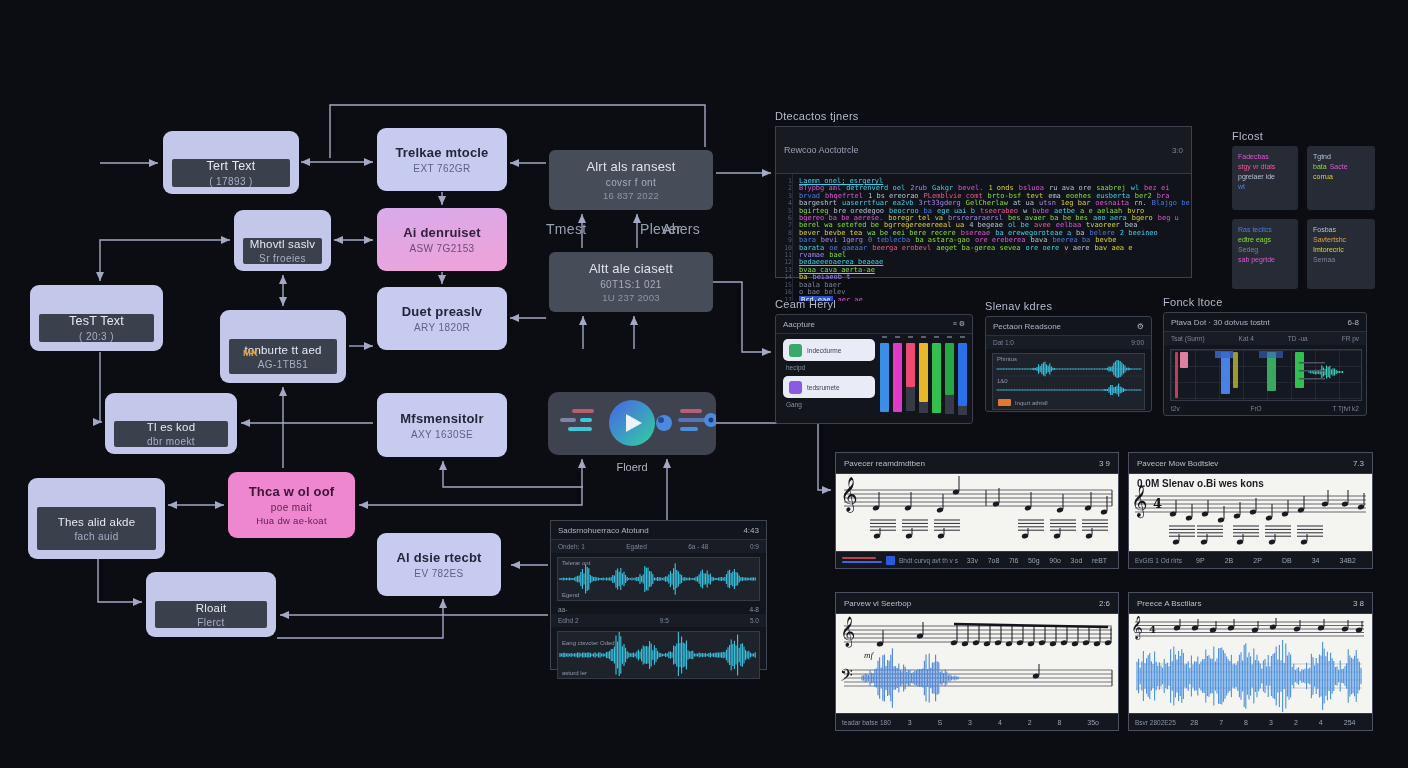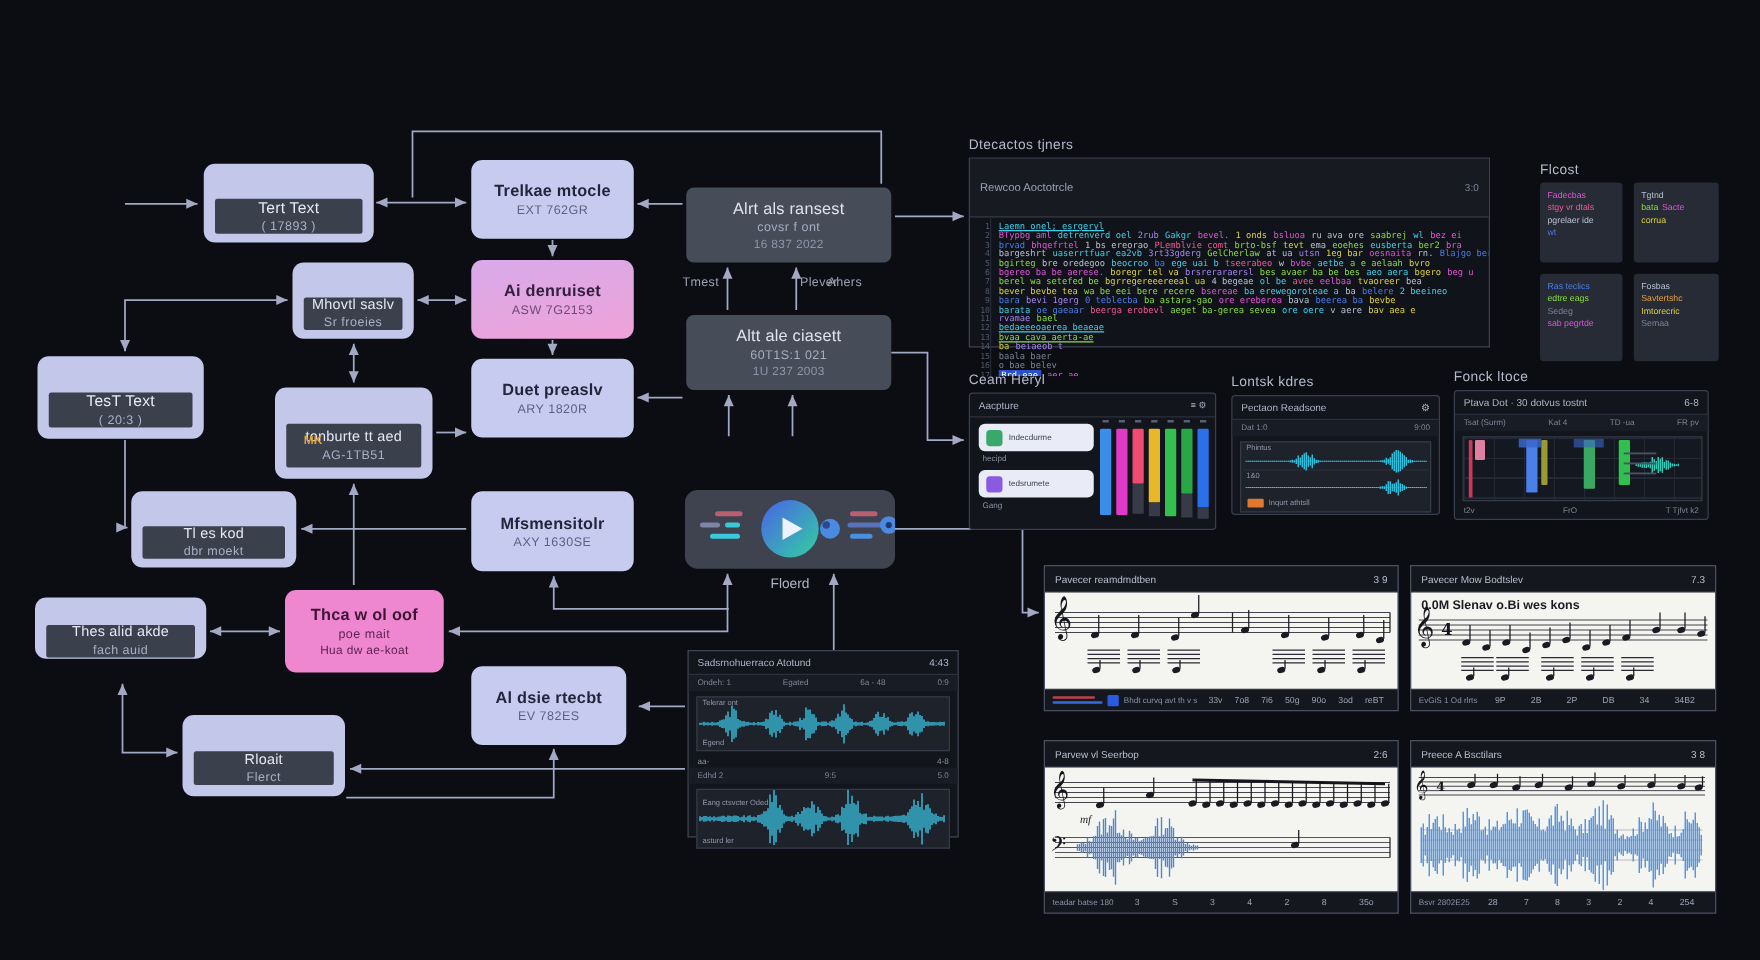--- a/index.html
+++ b/index.html
@@ -20,21 +20,21 @@
   .outlined .s{color:#a9afc5;}
   .outlined .pre{position:absolute;top:8px;left:14px;font-size:9.5px;font-weight:700;color:#dfa23e;}
   .pinksoft{background:linear-gradient(170deg,#d8aaea 0%,#efa2d8 100%);color:#32203e;}
   .pinksoft .s{color:#6e4a72;}
   .pink{background:#ee86d0;color:#3c1434;}
   .pink .s,.pink .s2{color:#5e2450;}
   .gray{background:#474c59;color:#e0e3ef;border-radius:6px;}
   .gray .t{font-weight:500;}
   .gray .s{color:#a7adc0;}
   .gray .s2{color:#8f95a8;}
-  .midlabel{position:absolute;font-size:10px;color:#9aa0b4;letter-spacing:.3px;}
+  .midlabel{position:absolute;font-size:14px;color:#9aa0b4;letter-spacing:.3px;}
   .seclabel{position:absolute;font-size:11px;color:#b4bacc;letter-spacing:.3px;}
   
   #player{position:absolute;left:548px;top:392px;width:168px;height:63px;background:#3e434f;border-radius:10px;}
   #player-label{position:absolute;left:548px;top:461px;width:168px;text-align:center;font-size:11px;color:#aeb3c6;}
   
   #code-panel{position:absolute;left:775px;top:126px;width:417px;height:152px;background:#101319;border:1px solid #3c414e;box-sizing:border-box;}
   .cp-title{height:22px;display:flex;align-items:center;justify-content:space-between;padding:12px 8px;background:#171a21;border-bottom:1px solid #343945;font-size:9px;color:#9aa1b5;}
   .cp-badge{color:#7b8296;font-size:8px;}
   .cp-body{display:flex;height:127px;overflow:hidden;}
   .cp-gutter{width:16px;padding-top:4px;text-align:right;color:#525a6e;font-size:6.5px;line-height:7.4px;font-family:"DejaVu Sans Mono",monospace;border-right:1px solid #232834;}
@@ -191,21 +191,21 @@
       <div class="fbox outlined small" style="left: 105px; top: 393px; width: 132px; height: 61px;">
         <div class="inner">
           <div class="t">Tl es kod</div>
           <div class="s">dbr moekt</div>
         </div>
       </div>
       <div class="fbox filled" style="left: 377px; top: 393px; width: 130px; height: 64px;">
         <div class="t">Mfsmensitolr</div>
         <div class="s">AXY 1630SE</div>
       </div>
-      <div class="fbox outlined small" style="left: 28px; top: 478px; width: 137px; height: 49px;">
+      <div class="fbox outlined small" style="left: 28px; top: 478px; width: 137px; height: 81px;">
         <div class="inner">
           <div class="t">Thes alid akde</div>
           <div class="s">fach auid</div>
         </div>
       </div>
       <div class="fbox pink" style="left: 228px; top: 472px; width: 127px; height: 66px;">
         <div class="t">Thca w ol oof</div>
         <div class="s">poe mait</div>
         <div class="s2">Hua dw ae-koat</div>
       </div>
@@ -379,21 +379,21 @@
         <div class="cbartail" style="height: 19px;"></div>
         <div style="position: absolute; top: -7px; left: 2px; width: 5px; height: 2px; background: rgb(90, 96, 114);"></div>
       </div>
       <div class="cbarcol" style="left: 182px; top: 28px; height: 74px;">
         <div class="cbar" style="background: rgb(42, 112, 232); height: 63px;"></div>
         <div class="cbartail" style="height: 9px;"></div>
         <div style="position: absolute; top: -7px; left: 2px; width: 5px; height: 2px; background: rgb(90, 96, 114);"></div>
       </div>
     </div>
 
-  <div class="seclabel" style="left:985px;top:300px;">Lontsk kdres</div>
+  <div class="seclabel" style="left:985px;top:300px;">Slenav kdres</div>
   <div class="rpanel" id="lontak-panel" style="left:985px;top:316px;width:167px;height:96px;">
     <div class="rp-title">
       <span>Pectaon Readsone</span>
       <span>⚙</span>
     </div>
     <div class="rp-sub">
       <span>Dat 1:0</span>
       <span>9:00</span>
     </div>
     <div class="trackarea" id="lontak-tracks" style="height:55px;"><svg width="153" height="53">

